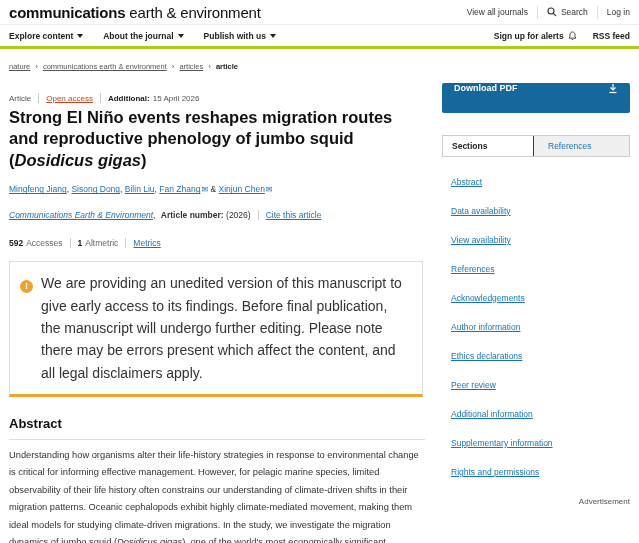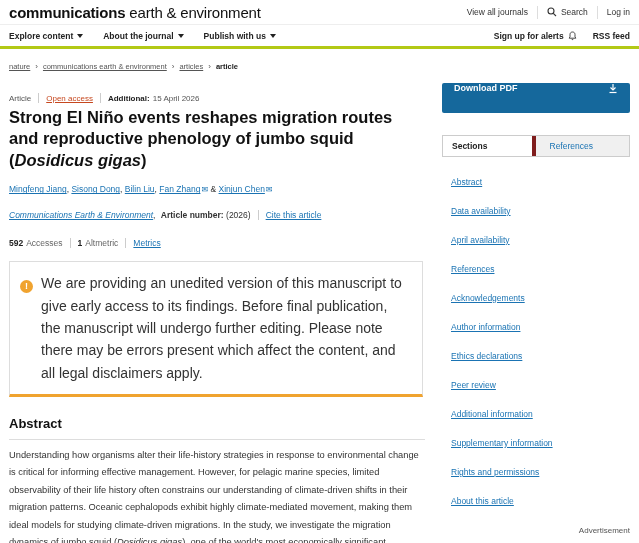--- a/index.html
+++ b/index.html
@@ -73,21 +73,21 @@
   .abs-rule { border:none; border-top:1px solid #ddd; margin:8px 0 7px 0; width:416px; }
   .abs-p { width:418px; font-size:9.3px; line-height:1.87; color:#333; }
   .abs-p i { font-style:italic; }
 
   
   .dl-btn { width:100%; height:30px; background:#15689c; color:#fff; border:none; border-radius:2px;
             font-family:"Liberation Sans", sans-serif; font-size:9px; font-weight:700;
             display:flex; align-items:flex-start; justify-content:space-between; padding:0 12px; cursor:pointer; }
   .tabs { margin-top:22px; display:flex; border:1px solid #ccc; height:22px; }
   .tab { flex:1; display:flex; align-items:center; padding-left:9px; font-size:8.5px; }
-  .tab-active { background:#fff; font-weight:700; color:#222; border-right:4px solid #7f1d1d; }
+  .tab-active { background:#fff; font-weight:700; color:#222; border-right:1px solid #7f1d1d; }
   .tab-idle { background:#f0f0f0; color:#1a73b3; padding-left:14px; }
   .sb-links { margin-top:14px; padding-left:9px; list-style:none; }
   .sb-links li { margin-bottom:11px; }
   .sb-links a { font-size:8.5px; color:#1a73b3; }
   .ad { margin-top:18px; text-align:right; font-size:8px; color:#555; }
 
   .icon-svg { display:inline-block; vertical-align:middle; }
 </style>
 </head>
 <body>
@@ -205,27 +205,26 @@
     </button>
 
     <div class="tabs">
       <div class="tab tab-active">Sections</div>
       <div class="tab tab-idle">References</div>
     </div>
 
     <ul class="sb-links">
       <li><a>Abstract</a></li>
       <li><a>Data availability</a></li>
-      <li><a>April availability</a></li>
+      <li><a>View availability</a></li>
       <li><a>References</a></li>
       <li><a>Acknowledgements</a></li>
       <li><a>Author information</a></li>
       <li><a>Ethics declarations</a></li>
       <li><a>Peer review</a></li>
       <li><a>Additional information</a></li>
       <li><a>Supplementary information</a></li>
       <li><a>Rights and permissions</a></li>
-      <li><a>About this article</a></li>
     </ul>
 
     <div class="ad">Advertisement</div>
   </div>
 </div>
 
 </body></html>

